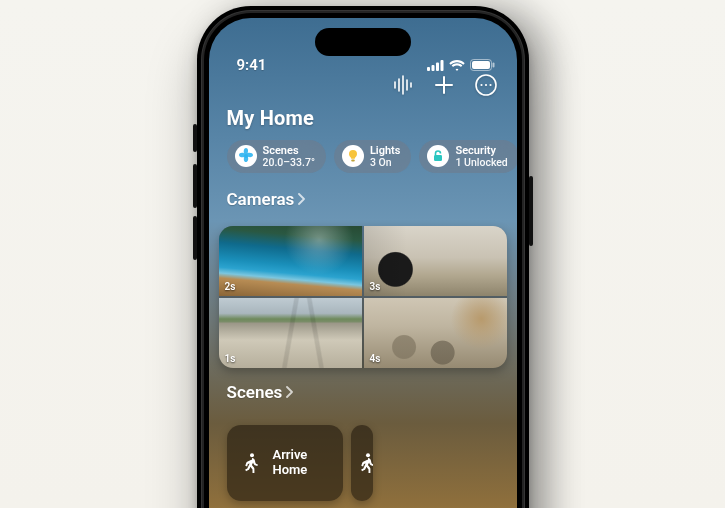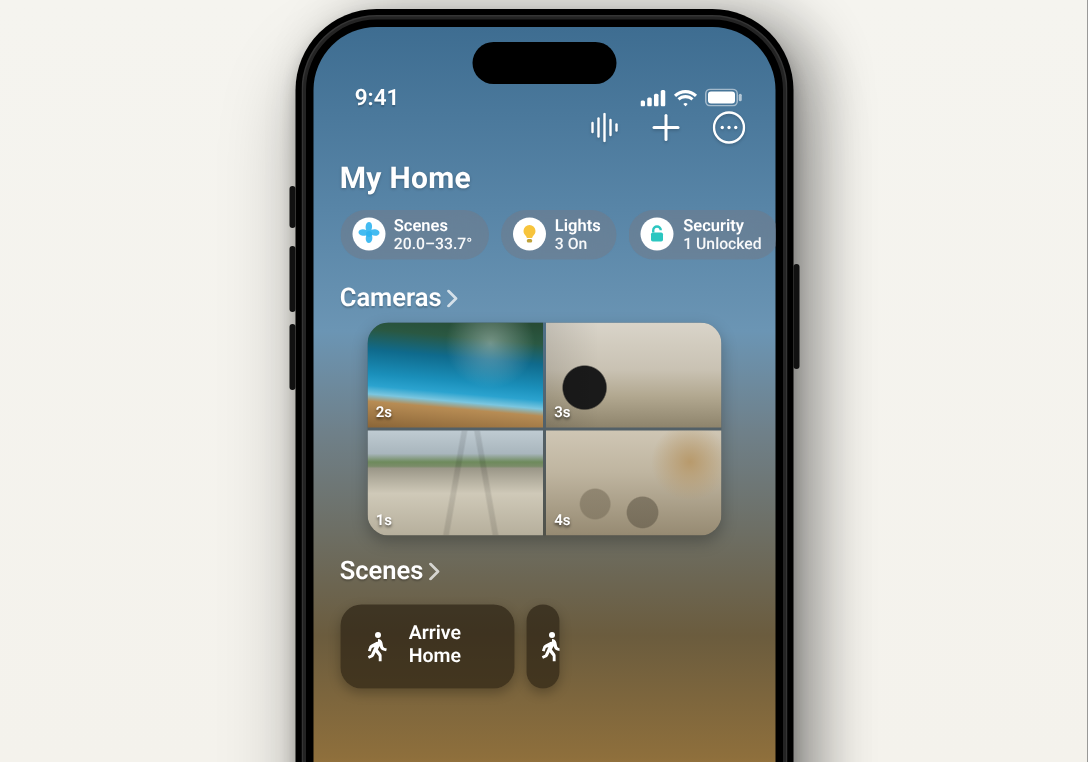--- a/index.html
+++ b/index.html
@@ -146,29 +146,29 @@
   }
   .chip .icon.fan { background: #fff; }
   .chip .icon.bulb { background: #fff; }
   .chip .icon.sec  { background: #fff; }
   .chip .txt { display: flex; flex-direction: column; line-height: 1.05; }
   .chip .line1 { font-size: 11px; font-weight: 600; color: #fff; }
   .chip .line2 { font-size: 10.5px; font-weight: 500; color: rgba(255,255,255,0.95); }
 
   .section-head {
     display: flex; align-items: center; gap: 4px;
-    padding: 4px 18px 6px 18px;
+    padding: 4px 18px 17px 18px;
     font-size: 17px; font-weight: 600;
     text-shadow: 0 1px 1px rgba(0,0,0,0.2);
   }
   .section-head svg { opacity: 0.9; }
 
   
   .camgrid {
-    margin: 0 36px;
+    margin: 0 10px;
     border-radius: 14px;
     overflow: hidden;
     display: grid;
     grid-template-columns: 1fr 1fr;
     grid-template-rows: 70px 70px;
     gap: 2px;
     background: rgba(0,0,0,0.25);
     box-shadow: 0 4px 10px rgba(0,0,0,0.25);
   }
   .cam {
@@ -218,21 +218,21 @@
       radial-gradient(circle at 55% 78%, rgba(90,82,66,0.55) 0%, rgba(90,82,66,0.55) 12%, rgba(0,0,0,0) 13%);
   }
 
   
   .scenes-row {
     display: flex;
     gap: 8px;
     padding: 6px 0 0 18px;
   }
   .scene {
-    height: 56px;
+    height: 76px;
     border-radius: 14px;
     display: flex;
     align-items: center;
     gap: 10px;
     padding: 0 14px;
     font-size: 14px;
     font-weight: 600;
     flex: none;
     box-shadow: 0 3px 8px rgba(0,0,0,0.25);
   }

